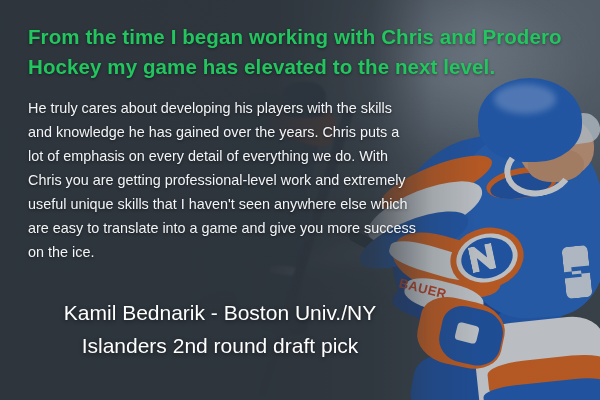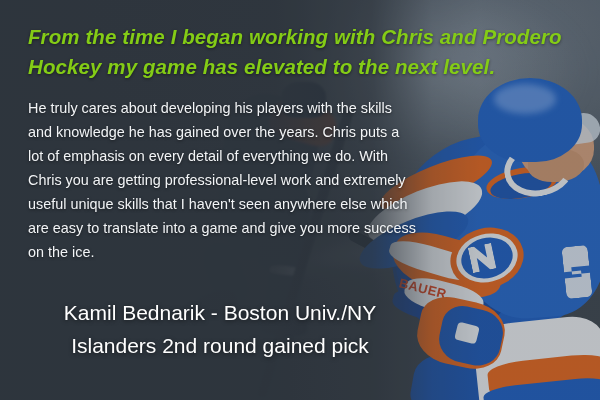--- a/index.html
+++ b/index.html
@@ -130,24 +130,23 @@
   .content {
     position: absolute;
     left: 0; top: 0;
     width: 600px; height: 400px;
     box-sizing: border-box;
     padding: 22px 28px 0 28px;
   }
   .headline {
     margin: 0;
     width: 560px;
-    color: #84cc16;
+    color: #22c55e;
     font-size: 20.5px;
     font-weight: 700;
-    font-style: italic;
     line-height: 30px;
     letter-spacing: .1px;
     text-shadow: 0 1px 3px rgba(0,0,0,.45);
   }
   .body-copy {
     margin: 14px 0 0 0;
     width: 388px;
     color: #f2f4f6;
     font-size: 14.4px;
     font-weight: 400;
@@ -228,15 +227,15 @@
     </div>
   </div>
 
   <div class="scrim"></div>
   <div class="scrim-flat"></div>
 
   <div class="content">
     <p class="headline">From the time I began working with Chris and Prodero Hockey my game has elevated to the next level.</p>
     <p class="body-copy">He truly cares about developing his players with the skills and knowledge he has gained over the years. Chris puts a lot of emphasis on every detail of everything we do. With Chris you are getting professional-level work and extremely useful unique skills that I haven't seen anywhere else which are easy to translate into a game and give you more success on the ice.</p>
   </div>
-  <p class="attribution">Kamil Bednarik - Boston Univ./NY Islanders 2nd round gained pick</p>
+  <p class="attribution">Kamil Bednarik - Boston Univ./NY Islanders 2nd round draft pick</p>
 
 </div>
 
 </body></html>

